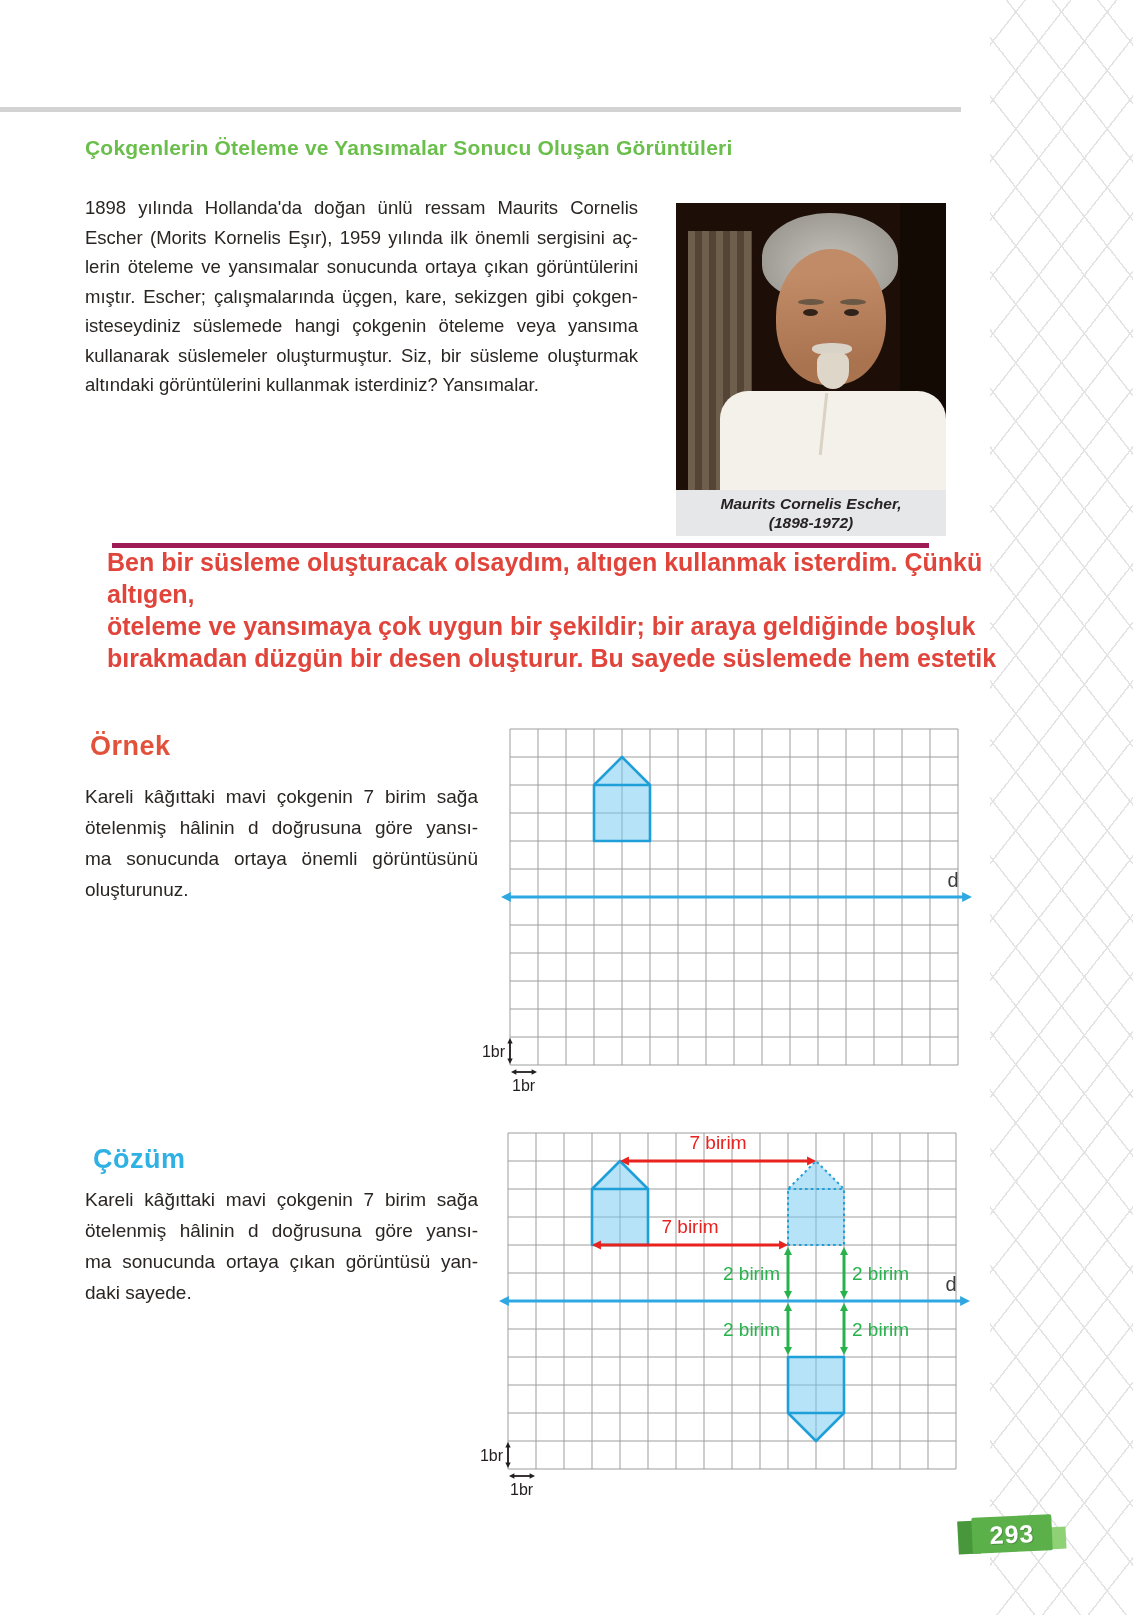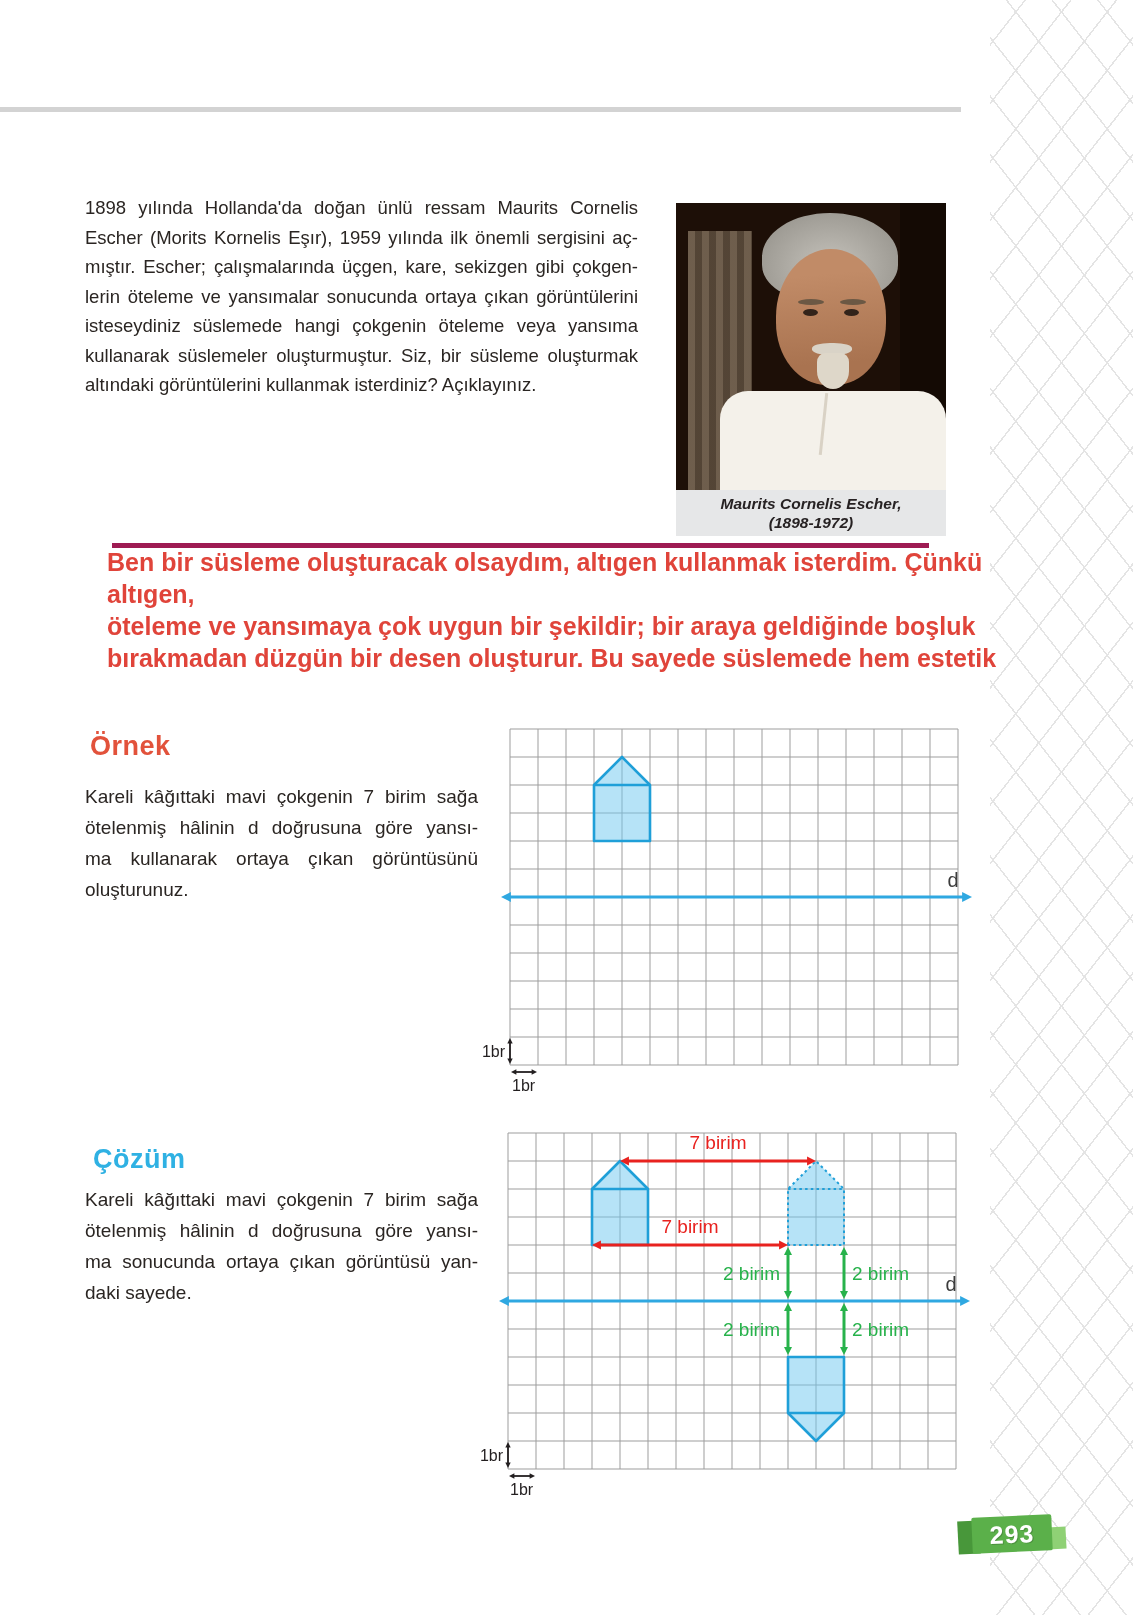--- a/index.html
+++ b/index.html
@@ -55,29 +55,30 @@
   .badge-num{color:#fff;font-size:25px;font-weight:bold;letter-spacing:1px;
              text-shadow:1px 1px 0 rgba(0,0,0,0.18);}
 </style>
 </head>
 <body>
 
 <div class="page">
   <div class="hatch"></div>
   <div class="top-rule"></div>
 
+  <h1 class="heading">Çokgenlerin Öteleme ve Yansımalar Sonucu Oluşan Görüntüleri</h1>
 
   <div class="intro">
       <div class="jline">1898 yılında Hollanda'da doğan ünlü ressam Maurits Cornelis</div>
       <div class="jline">Escher (Morits Kornelis Eşır), 1959 yılında ilk önemli sergisini aç-</div>
+      <div class="jline">lerin öteleme ve yansımalar sonucunda ortaya çıkan görüntülerini</div>
       <div class="jline">mıştır. Escher; çalışmalarında üçgen, kare, sekizgen gibi çokgen-</div>
-      <div class="jline">lerin öteleme ve yansımalar sonucunda ortaya çıkan görüntülerini</div>
       <div class="jline">isteseydiniz süslemede hangi çokgenin öteleme veya yansıma</div>
       <div class="jline">kullanarak süslemeler oluşturmuştur. Siz, bir süsleme oluşturmak</div>
-      <div>altındaki görüntülerini kullanmak isterdiniz? Açıklayınız.</div>
+      <div>altındaki görüntülerini kullanmak isterdiniz? Yansımalar.</div>
     </div>
 
   <div class="photo">
     <div class="ph-rightdark"></div>
     <div class="ph-curtain"></div>
     <div class="ph-hair"></div>
     <div class="ph-face"></div>
     <div class="ph-brow-l"></div>
     <div class="ph-brow-r"></div>
     <div class="ph-eye-l"></div>
@@ -99,21 +100,21 @@
       <div>altıgen,</div>
       <div>öteleme ve yansımaya çok uygun bir şekildir; bir araya geldiğinde boşluk</div>
       <div>bırakmadan düzgün bir desen oluşturur. Bu sayede süslemede hem estetik</div>
       <div>hem de</div>
     </div>
 
   <h2 class="ornek">Örnek</h2>
   <div class="example-text">
       <div class="jline">Kareli kâğıttaki mavi çokgenin 7 birim sağa</div>
       <div class="jline">ötelenmiş hâlinin d doğrusuna göre yansı-</div>
-      <div class="jline">ma kullanarak ortaya çıkan görüntüsünü</div>
+      <div class="jline">ma sonucunda ortaya önemli görüntüsünü</div>
       <div>oluşturunuz.</div>
     </div>
   <svg id="svg1" class="fig fig1" width="525" height="400">
       <g>
         <line x1="55" y1="29" x2="55" y2="365" stroke="#9d9d9d" stroke-width="1"></line>
         <line x1="83" y1="29" x2="83" y2="365" stroke="#9d9d9d" stroke-width="1"></line>
         <line x1="111" y1="29" x2="111" y2="365" stroke="#9d9d9d" stroke-width="1"></line>
         <line x1="139" y1="29" x2="139" y2="365" stroke="#9d9d9d" stroke-width="1"></line>
         <line x1="167" y1="29" x2="167" y2="365" stroke="#9d9d9d" stroke-width="1"></line>
         <line x1="195" y1="29" x2="195" y2="365" stroke="#9d9d9d" stroke-width="1"></line>

